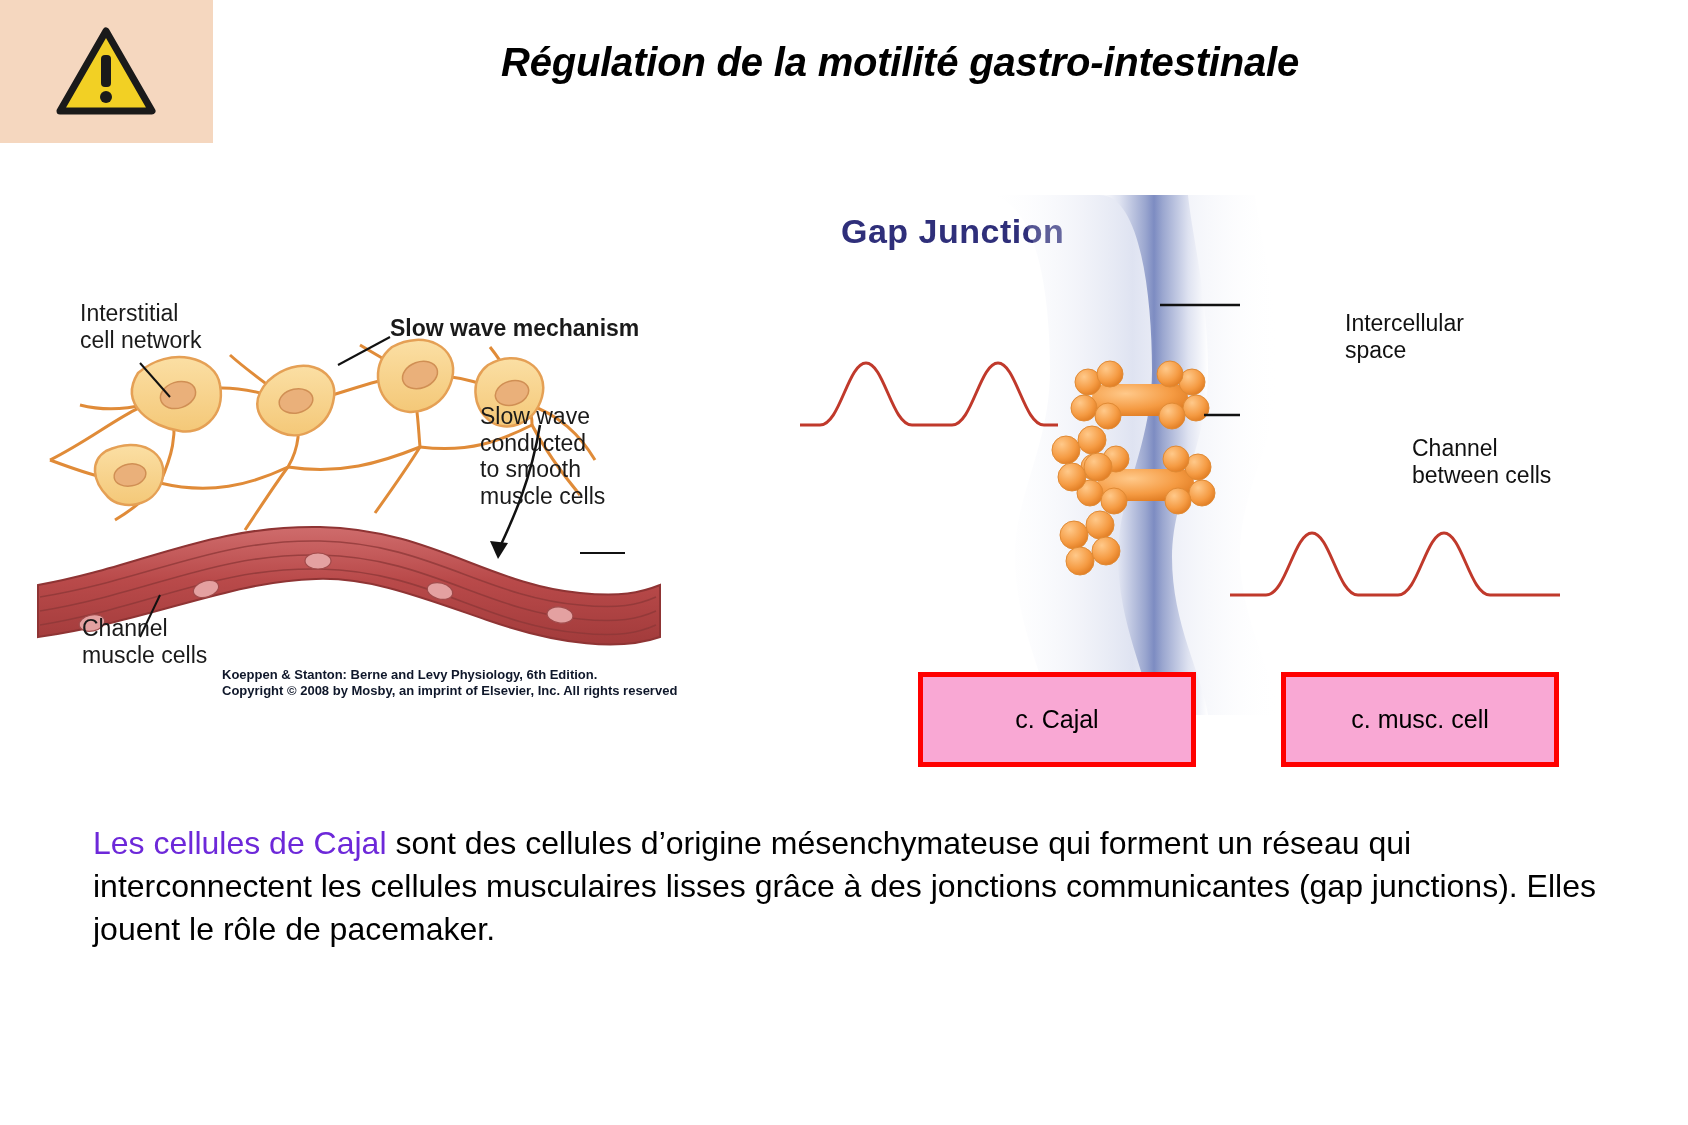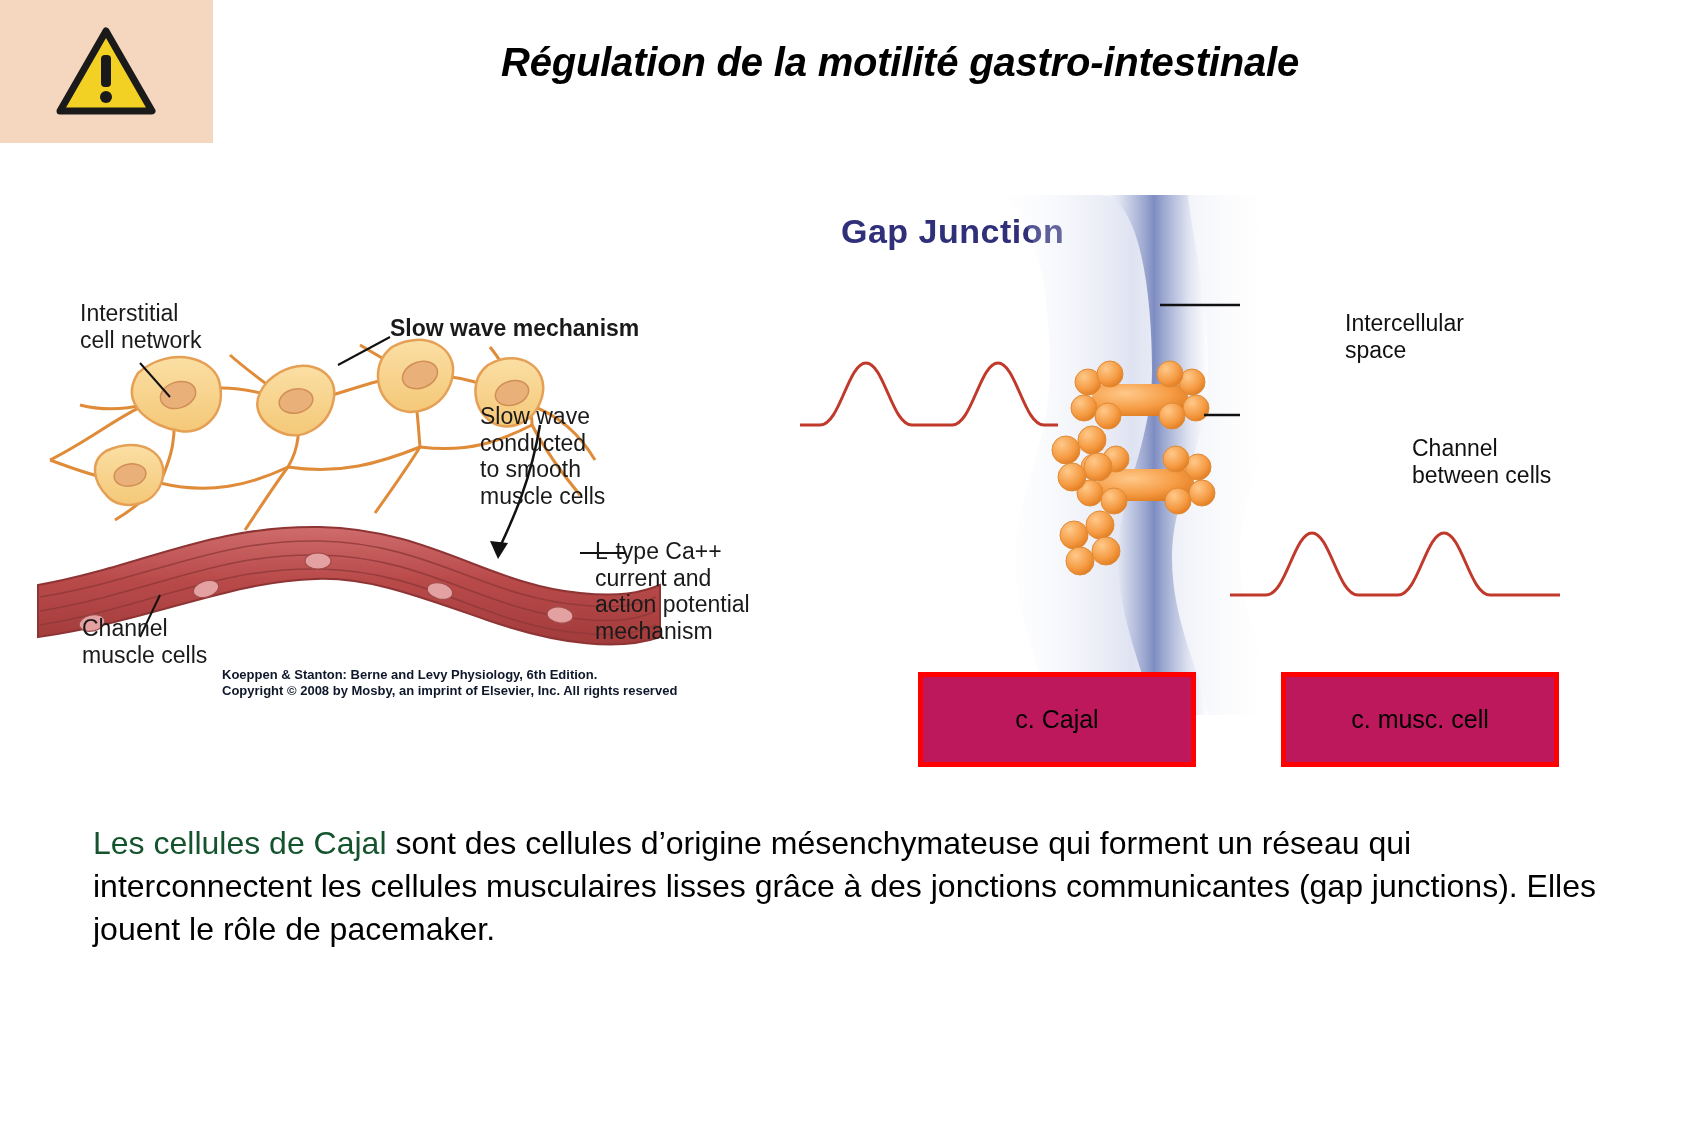--- a/index.html
+++ b/index.html
@@ -97,41 +97,41 @@
     font-weight: normal;
     color: #111111;
     line-height: 1.18;
     white-space: pre-line;
   }
 
   
   .redbox {
     position: absolute;
     border: 5px solid #ff0000;
-    background: #be185d;
+    background: #f9a8d4;
     display: flex;
     align-items: center;
     justify-content: center;
     font-size: 25px;
     color: #000000;
   }
   #box-cajal { left: 918px; top: 672px; width: 268px; height: 85px; }
   #box-smooth { left: 1281px; top: 672px; width: 268px; height: 85px; }
 
   
   .caption {
     position: absolute;
     left: 93px;
     top: 822px;
     width: 1520px;
     font-size: 32px;
     line-height: 1.35;
     color: #000000;
   }
-  .caption .hl { color: #14532d; }
+  .caption .hl { color: #6d28d9; }
 </style>
 </head>
 <body>
 
 <div class="warn-box">
   <svg class="warn-icon" viewBox="0 0 100 90">
     <polygon points="50,6 96,86 4,86" fill="#f2d024" stroke="#1a1a1a" stroke-width="7" stroke-linejoin="round"></polygon>
     <rect x="45" y="30" width="10" height="32" rx="4" fill="#1a1a1a"></rect>
     <circle cx="50" cy="72" r="6" fill="#1a1a1a"></circle>
   </svg>
@@ -216,24 +216,20 @@
     <polygon points="478,274 470,256 488,258" fill="#111"></polygon>
   </svg>
 
   <div class="lbl" style="left:60px; top:15px;">Interstitial
 cell network</div>
   <div class="lbl" style="left:370px; top:30px;font-weight:bold;">Slow wave mechanism</div>
   <div class="lbl" style="left:460px; top:118px;">Slow wave
 conducted
 to smooth
 muscle cells</div>
-  <div class="lbl" style="left:575px; top:253px;">L-type Ca++
-current and
-action potential
-mechanism</div>
   <div class="lbl" style="left:62px; top:330px;">Channel
 muscle cells</div>
 </div>
 
 <div class="credit">Koeppen &amp; Stanton: Berne and Levy Physiology, 6th Edition.
 Copyright © 2008 by Mosby, an imprint of Elsevier, Inc. All rights reserved</div>
 
 <div class="gj-title">Gap Junction</div>
 
 <div class="fig-right">

